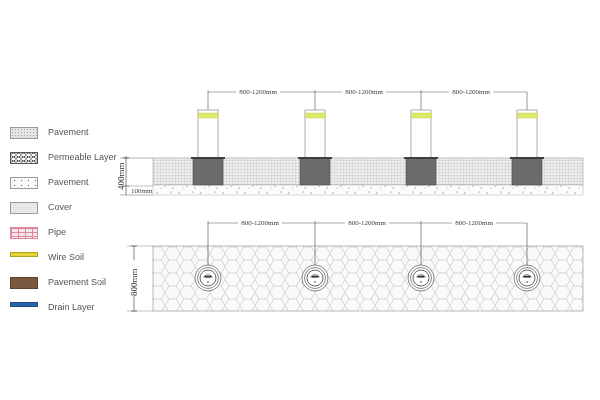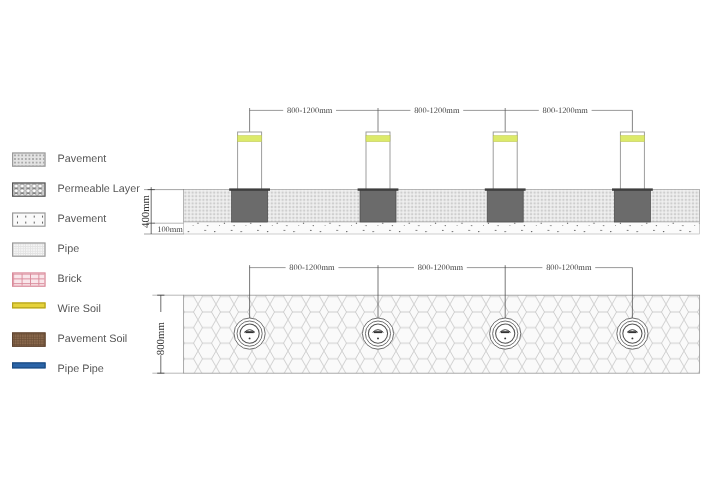--- a/index.html
+++ b/index.html
@@ -25,37 +25,37 @@
   <div class="legend-item" style="top:27px">
     <span class="swatch" style="background-color:#cfcfcf;background-image:radial-gradient(circle, #ffffff 1.2px, #555 1.8px, transparent 2.2px);background-size:5px 4px;border-color:#555;"></span>
     <span class="legend-label">Permeable Layer</span>
   </div>
   <div class="legend-item" style="top:52px">
     <span class="swatch" style="background-color:#fafafa;background-image:radial-gradient(#555 0.6px, transparent 0.9px);background-size:7px 5px;"></span>
     <span class="legend-label">Pavement</span>
   </div>
   <div class="legend-item" style="top:77px">
     <span class="swatch" style="background-color:#f5f5f5;background-image:linear-gradient(#e2e2e2 1px, transparent 1px),linear-gradient(90deg,#e2e2e2 1px, transparent 1px);background-size:2px 2px;"></span>
-    <span class="legend-label">Pipe</span>
+    <span class="legend-label">Cover</span>
   </div>
   <div class="legend-item" style="top:102px">
     <span class="swatch" style="background-color:#f9e6ea;background-image:linear-gradient(#d98a9a 1px, transparent 1px),linear-gradient(90deg,#d98a9a 1px, transparent 1px);background-size:7px 4px;border-color:#d98a9a;"></span>
-    <span class="legend-label">Brick</span>
+    <span class="legend-label">Pipe</span>
   </div>
   <div class="legend-item" style="top:127px">
     <span class="swatch thin" style="background:#e6d23a;border-color:#b5a320;"></span>
     <span class="legend-label">Wire Soil</span>
   </div>
   <div class="legend-item" style="top:152px">
     <span class="swatch" style="background-color:#8b6a4e;background-image:radial-gradient(#6c4f37 0.6px, transparent 0.9px);background-size:2px 2px;border-color:#5d4330;"></span>
     <span class="legend-label">Pavement Soil</span>
   </div>
   <div class="legend-item" style="top:177px">
     <span class="swatch thin" style="background:#2a64a8;border-color:#1d4b82;"></span>
-    <span class="legend-label">Pipe Pipe</span>
+    <span class="legend-label">Drain Layer</span>
   </div>
 </div>
 
 <svg class="diagram" width="600" height="400" viewBox="0 0 600 400" xmlns="http://www.w3.org/2000/svg">
   <defs>
     <pattern id="pavePat" width="3" height="3" patternUnits="userSpaceOnUse">
       <rect width="3" height="3" fill="#efefef"></rect>
       <circle cx="1.5" cy="1.5" r="0.7" fill="none" stroke="#a9a9a9" stroke-width="0.4"></circle>
     </pattern>
     <pattern id="concPat" width="22" height="10" patternUnits="userSpaceOnUse">

